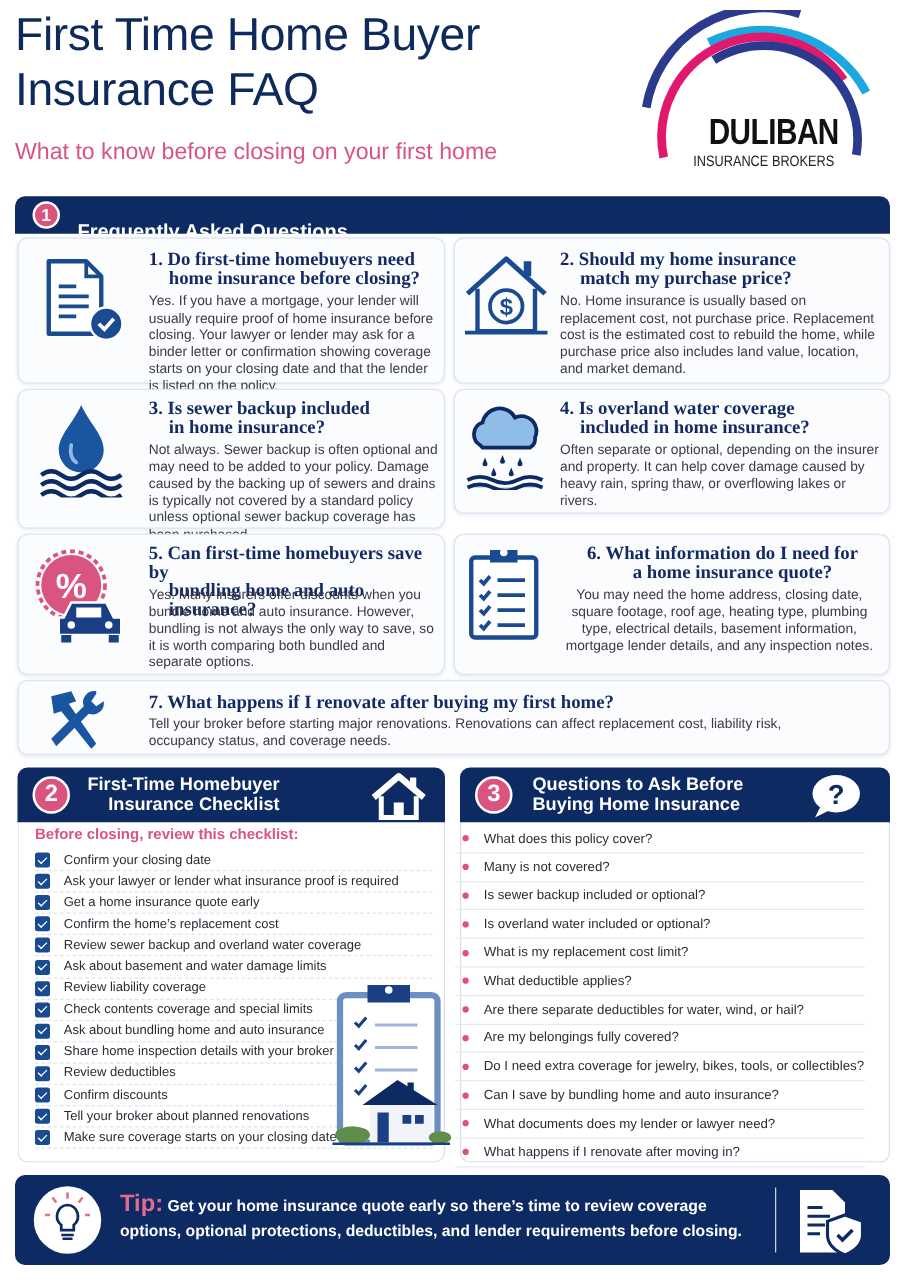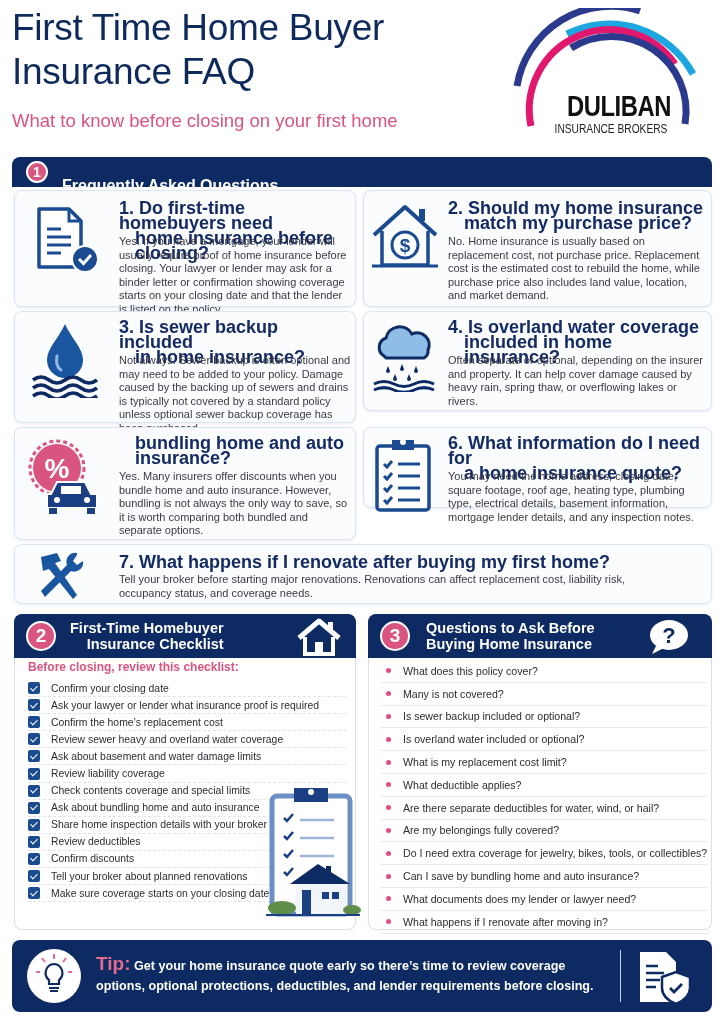--- a/index.html
+++ b/index.html
@@ -41,21 +41,21 @@
     background: #d9557f; border: 2px solid #fff; color: #fff; font-weight: bold;
     font-size: 14px; line-height: 18px; text-align: center;
   }
   .badge.big { width: 30px; height: 30px; font-size: 19px; line-height: 26px; }
 
   .card {
     position: absolute; background: #fbfcfe; border: 1px solid #dbe4f2;
     border-radius: 8px; box-shadow: 0 1px 3px rgba(20,50,110,0.10);
   }
   .q-title {
-    position: absolute; font-weight: bold; color: #142a63; font-size: 18px; line-height: 15px;
+    position: absolute; font-weight: bold; color: #142a63; font-size: 15px; line-height: 15px; font-family: Liberation Serif, serif;
   }
   .q-title .indent { display: block; padding-left: 16px; }
   .q-body {
     position: absolute; font-size: 11px; line-height: 13.6px; color: #3a3a44;
   }
   .icon { position: absolute; }
 
   .panel {
     position: absolute; background: #fff; border: 1px solid #d7e0ef; border-top: none;
     border-radius: 0 0 8px 8px;
@@ -69,21 +69,21 @@
     border-bottom: 1px dashed #dde5f1;
   }
   .check-item .box {
     width: 12px; height: 12px; background: #1a4a8f; border-radius: 2px; margin-right: 11px;
     flex: 0 0 auto; position: relative;
   }
   .check-item .box:after {
     content: ""; position: absolute; left: 3.5px; top: 1.5px; width: 3px; height: 6px;
     border: solid #fff; border-width: 0 1.6px 1.6px 0; transform: rotate(45deg);
   }
-  .q-list { position: absolute; left: 380px; top: 660px; width: 328px; }
+  .q-list { position: absolute; left: 364px; top: 660px; width: 328px; }
   .q-item {
     height: 22.8px; display: flex; align-items: center; font-size: 10.6px; color: #2b2b33;
     border-bottom: 1px solid #e3eaf5;
   }
   .q-item .dot {
     width: 5px; height: 5px; border-radius: 50%; background: #e0507a; margin: 0 12px 0 6px;
     flex: 0 0 auto;
   }
 
   .tip {
@@ -189,26 +189,26 @@
     <circle cx="30" cy="32" r="27" fill="none" stroke="#d9557f" stroke-width="3" stroke-dasharray="4 3"></circle>
     <text x="30" y="42" font-size="28" text-anchor="middle" fill="#fff" font-family="Liberation Sans, sans-serif" font-weight="bold">%</text>
     <path d="M24 58 L30 46 H58 L64 58 H70 V72 H20 V58 Z" fill="#1a3f82" stroke="#fff" stroke-width="2"></path>
     <rect x="34" y="50" width="20" height="8" fill="#fff"></rect>
     <circle cx="30" cy="64" r="3" fill="#fff"></circle>
       <circle cx="60" cy="64" r="3" fill="#fff"></circle>
     <rect x="22" y="72" width="8" height="6" fill="#1a3f82"></rect>
       <rect x="60" y="72" width="8" height="6" fill="#1a3f82"></rect>
   </svg>
   <div class="q-title" style="left:104px;top:8px;width:238px;">
-    <span class="indent">bundling home and auto insurance?</span>
+    <span>5. Can first-time homebuyers save by</span><span class="indent">bundling home and auto insurance?</span>
   </div>
   <div class="q-body" style="left:104px;top:42px;width:232px;">Yes. Many insurers offer discounts when you bundle home and auto insurance. However, bundling is not always the only way to save, so it is worth comparing both bundled and separate options.</div>
 </div>
 
-<div class="card" style="left:363px;top:427px;width:349px;height:81px;">
+<div class="card" style="left:363px;top:427px;width:349px;height:113px;text-align:center;">
   <svg class="icon" style="left:10px;top:8px;" width="58" height="78" viewBox="0 0 58 78">
     <rect x="3" y="10" width="52" height="64" rx="3" fill="#fff" stroke="#1a4a8f" stroke-width="3.5"></rect>
     <path d="M18 4 H40 V14 H18 Z" fill="#1a4a8f"></path>
     <circle cx="29" cy="6" r="3" fill="#fff"></circle>
     <g stroke="#1a4a8f" stroke-width="3" fill="none">
       <path d="M10 28 l3 3 l5 -6"></path>
         <line x1="24" y1="28" x2="46" y2="28"></line>
       <path d="M10 40 l3 3 l5 -6"></path>
         <line x1="24" y1="40" x2="46" y2="40"></line>
       <path d="M10 52 l3 3 l5 -6"></path>
@@ -250,25 +250,29 @@
     <div class="check-item">
       <span class="box"></span>
       <span>Confirm your closing date</span>
     </div>
     <div class="check-item">
       <span class="box"></span>
       <span>Ask your lawyer or lender what insurance proof is required</span>
     </div>
     <div class="check-item">
       <span class="box"></span>
+      <span>Get a home insurance quote early</span>
+    </div>
+    <div class="check-item">
+      <span class="box"></span>
       <span>Confirm the home’s replacement cost</span>
     </div>
     <div class="check-item">
       <span class="box"></span>
-      <span>Review sewer heavy and overland water coverage</span>
+      <span>Review sewer backup and overland water coverage</span>
     </div>
     <div class="check-item">
       <span class="box"></span>
       <span>Ask about basement and water damage limits</span>
     </div>
     <div class="check-item">
       <span class="box"></span>
       <span>Review liability coverage</span>
     </div>
     <div class="check-item">

